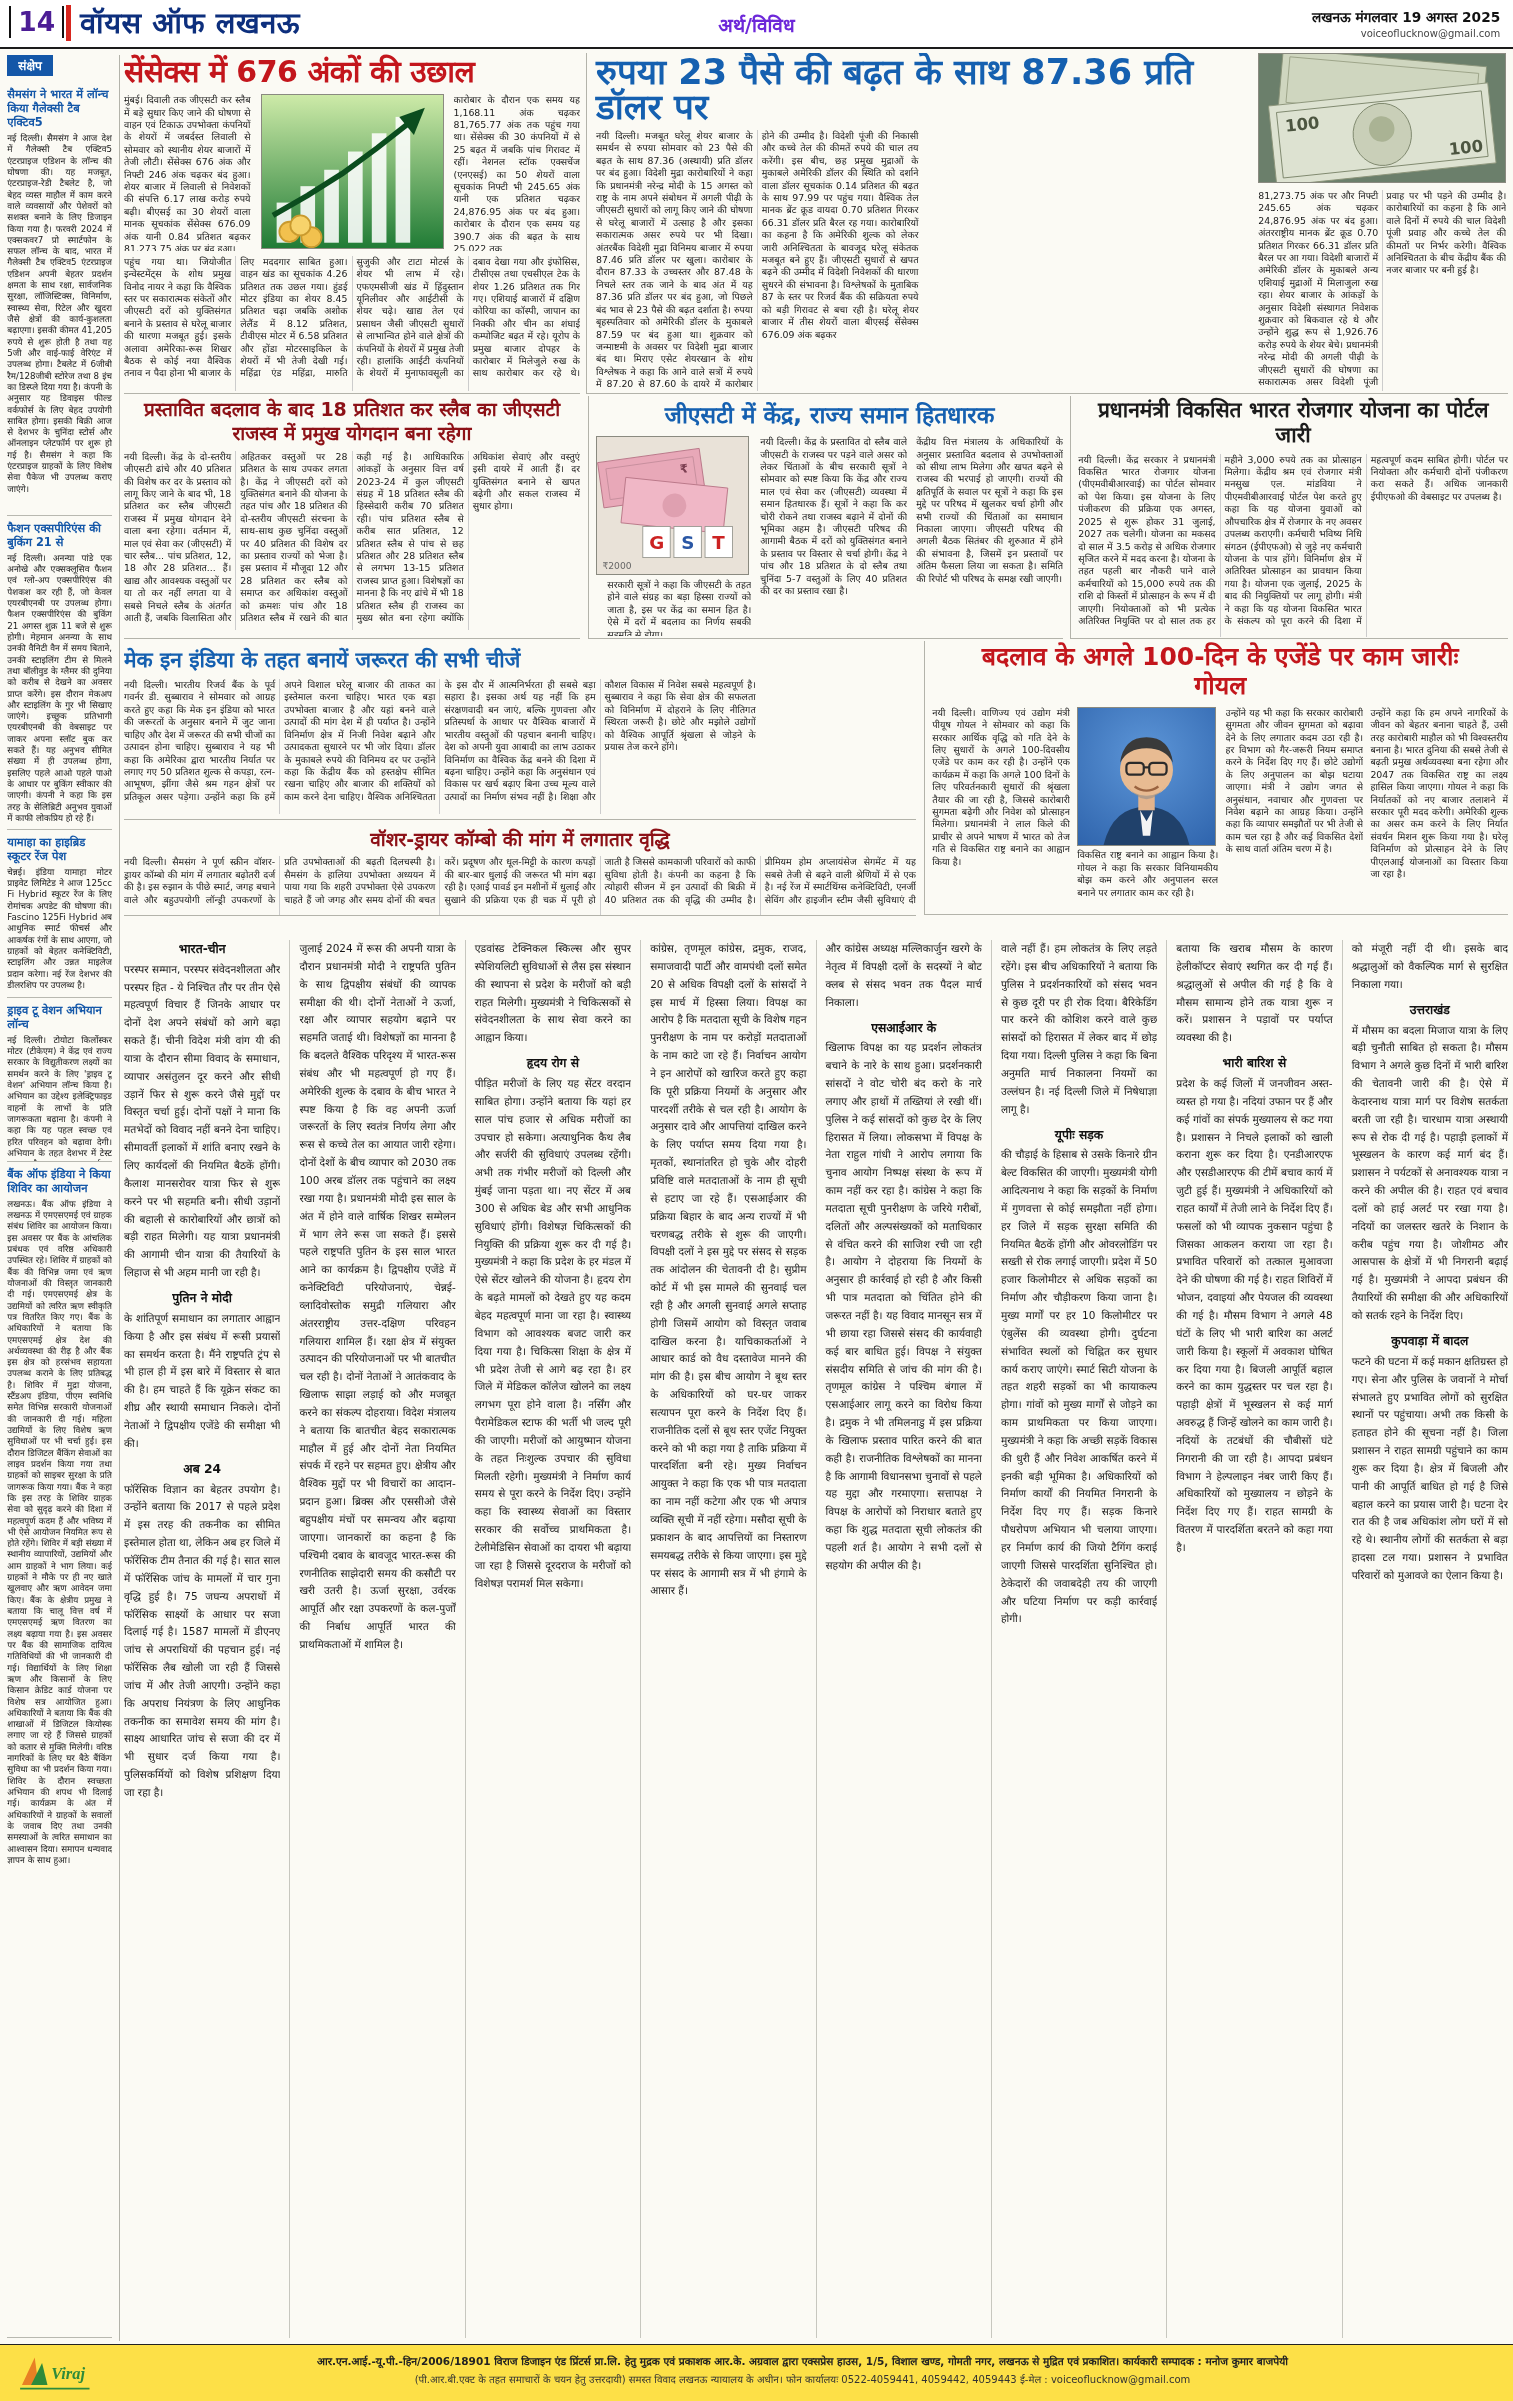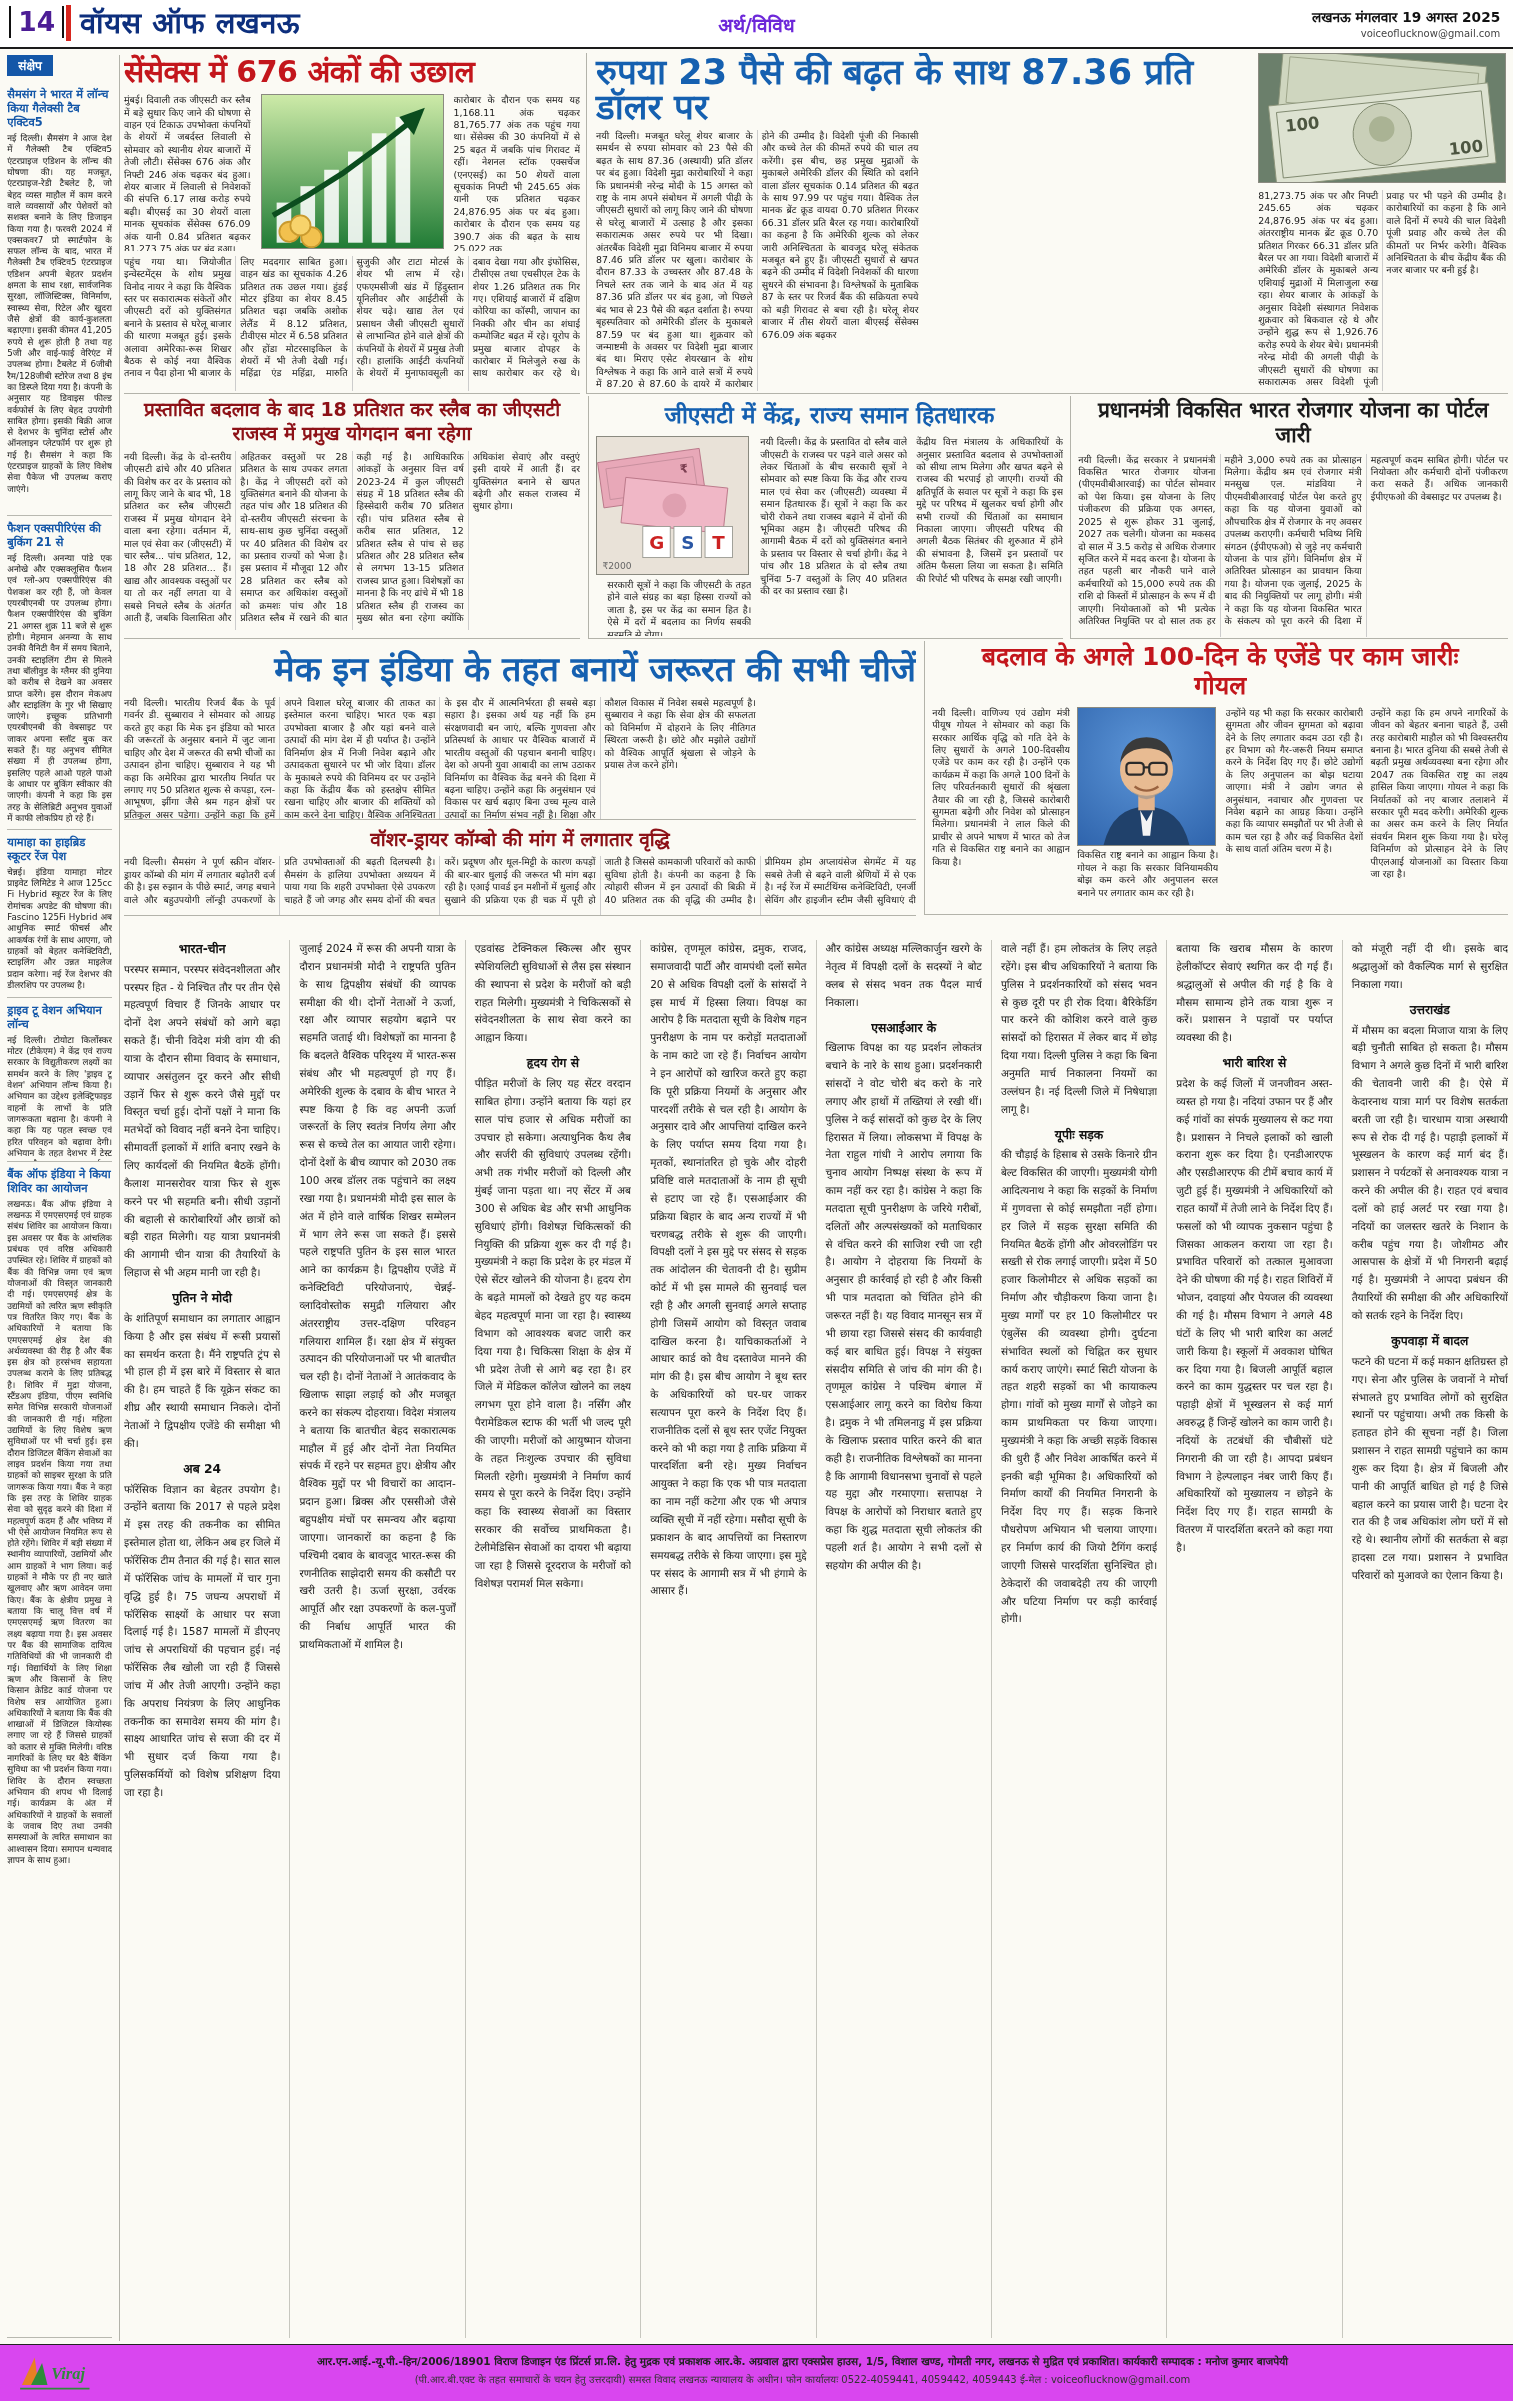--- a/index.html
+++ b/index.html
@@ -64,21 +64,21 @@
   .gstc-row { display:flex; gap:9px; height:203px; overflow:hidden; }
   .gstc-c1 { flex:0 0 155px; }
   .gst-img { width:153px; height:139px; margin-bottom:3.7px; }
   .gstc-row .gcol { flex:1; }
 
   .pmportal { left:1070px; top:396px; width:438px; height:243px; }
   .pmportal .hl { font-size:21px; line-height:1.2; text-align:center; margin:1.8px 0 5.5px; }
   .pmportal-body { height:183px; }
 
   .mii { left:124px; top:641px; width:792px; height:179px; }
-  .mii .hl { font-size:34px; text-align:right; margin:3.7px 0 6.4px; }
+  .mii .hl { font-size:21px; text-align:left; margin:3.7px 0 6.4px; }
   .mii-body { height:135px; }
 
   .goyal { left:924px; top:641px; width:584px; height:274px; }
   .goyal .hl { font-size:25px; line-height:1.15; text-align:center; margin:1.8px 37px 6.4px; }
   .goyal-row { display:flex; gap:7.3px; height:203px; overflow:hidden; }
   .goyal-row .gycol { flex:1; }
   .goyal-photo { width:139px; height:139px; margin-bottom:3.7px; }
   .gyc2 { flex:0 0 141px; }
 
   .washer { left:124px; top:823px; width:792px; height:93px; }
@@ -91,21 +91,21 @@
   .p1divider::before, .p1divider::after { content:""; flex:1; border-top:1.8px solid #3a3a3a; }
 
   .bottom { position:absolute; left:124px; top:940px; width:1384px; height:1398px; display:flex; overflow:hidden; }
   .bcol { flex:1; overflow:hidden; }
   .bcol + .bcol { border-left:0.9px solid #c7c7bf; padding-left:9px; margin-left:9px; }
   .bp { font-size:10.5px; line-height:1.7; text-align:justify; color:#191919; word-break:break-word; }
   .bhead { font-weight:bold; text-align:center; font-size:12.3px; margin:7.3px 0 3.7px; color:#111; }
   .bhead.first { margin-top:0; }
 
   
-  .pfooter { position:absolute; left:0; top:2344px; width:100%; height:58px; border-top:1.8px solid #222; background:#d946ef; }
+  .pfooter { position:absolute; left:0; top:2344px; width:100%; height:58px; border-top:1.8px solid #222; background:#fde047; }
   .viraj { position:absolute; left:11px; top:7.3px; width:84px; height:44px; }
   .flines { position:absolute; left:110px; right:18px; top:9px; text-align:center; }
   .flines .f1 { font-size:10.5px; font-weight:bold; color:#222; margin-bottom:3.7px; }
   .flines .f2 { font-size:10px; color:#333; }
 </style>
 </head>
 <body>
 
 <div class="page">
 

